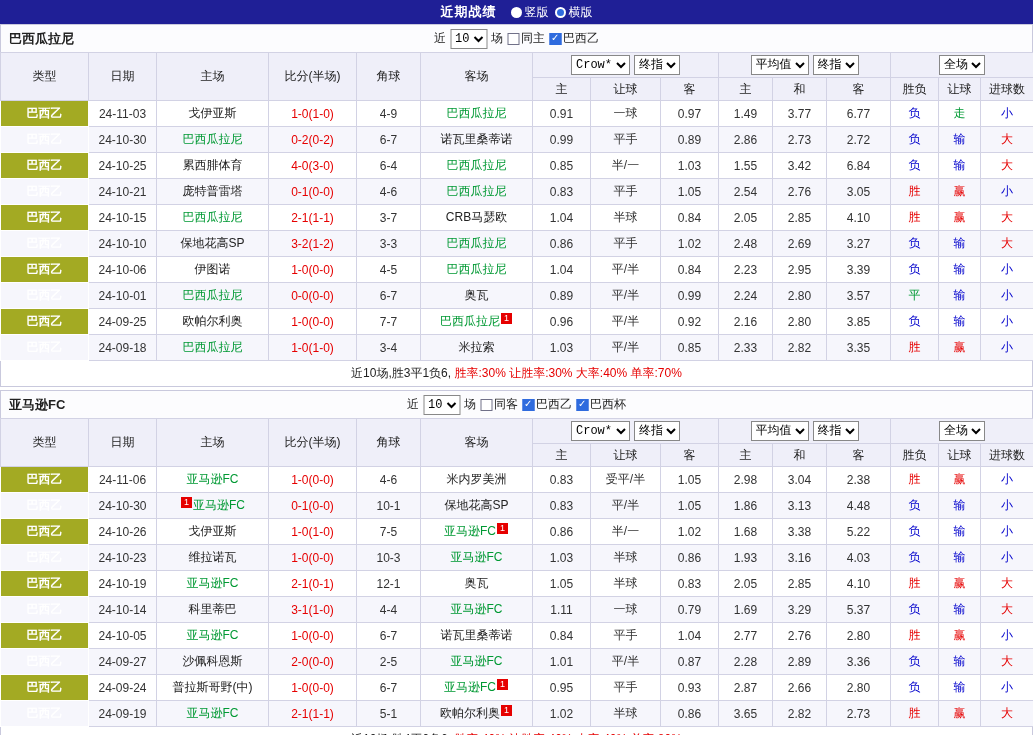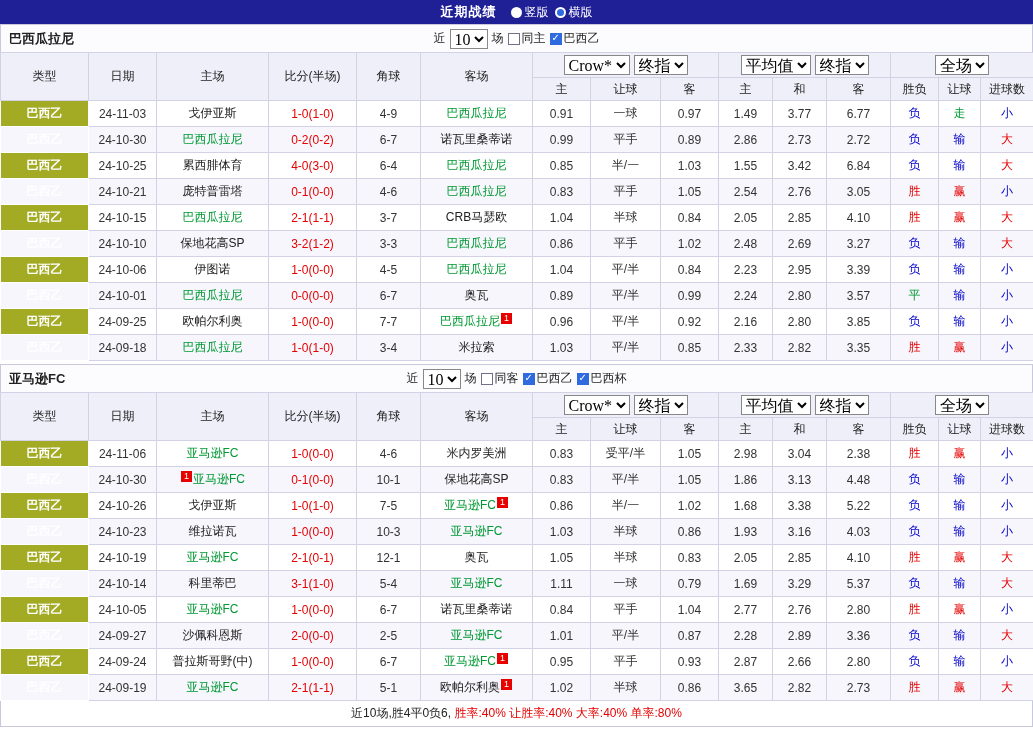--- a/index.html
+++ b/index.html
@@ -6,21 +6,21 @@
   body{width:1033px;font-family:"Liberation Sans","DejaVu Sans",sans-serif;font-size:12px;color:#222;background:#fff;}
   .topbar{height:24px;background:var(--topbar-bg,#1F1F96);color:#fff;display:flex;align-items:center;justify-content:center;gap:8px;}
   .topbar .title{font-weight:bold;font-size:13px;letter-spacing:1px;}
   .radio-label{display:inline-flex;align-items:center;gap:3px;cursor:pointer;}
   .radio{width:11px;height:11px;border-radius:50%;background:#fff;position:relative;display:inline-block;}
   .radio.checked::after{content:"";position:absolute;left:2px;top:2px;right:2px;bottom:2px;border-radius:50%;background:var(--accent-blue,#2F6BDE);}
   .section + .section{margin-top:3px;}
   .section-head{position:relative;height:27px;display:flex;align-items:center;border:1px solid #C9C9DD;border-bottom:none;background:#FCFCFE;}
   .team-title{font-weight:bold;font-size:13px;padding-left:8px;}
   .filter{position:absolute;left:50%;top:50%;transform:translate(-50%,-50%);display:inline-flex;align-items:center;gap:4px;white-space:nowrap;}
-  select{font-family:Liberation Serif, serif;font-size:16px;height:20px;background:#fff;border:1px solid #888;}
+  select{font-family:Liberation Mono, monospace;font-size:12px;height:20px;background:#fff;border:1px solid #888;}
   .cb-label{display:inline-flex;align-items:center;gap:2px;cursor:pointer;}
   .cb{width:12px;height:12px;border:1px solid #707088;background:#fff;display:inline-block;position:relative;box-sizing:border-box;}
   .cb.checked{background:var(--accent-blue,#2F6BDE);border-color:var(--accent-blue,#2F6BDE);}
   .cb.checked::after{content:"\2713";position:absolute;left:1px;top:-2px;color:#fff;font-size:10px;font-weight:bold;}
   table.stat-table{border-collapse:collapse;width:1033px;table-layout:fixed;}
   .stat-table th,.stat-table td{border:1px solid #D2D2E4;text-align:center;padding:0;height:25px;font-weight:normal;overflow:hidden;white-space:nowrap;font-size:12px;}
   .stat-table thead th{background:#EFEFF9;height:24px;color:#222;}
   .stat-table thead tr.sub-row th{height:22px;}
   .sel-cell select{margin:0 2px;}
   tbody tr:nth-child(even) td{background:#F6F6FC;}
@@ -277,20 +277,21 @@
               <td class="odds">0.85</td>
               <td class="odds">2.33</td>
               <td class="odds">2.82</td>
               <td class="odds">3.35</td>
               <td class="res r">胜</td>
               <td class="res r">赢</td>
               <td class="res b">小</td>
             </tr>
           </tbody>
         </table>
+        <div class="summary"><span class="sum-black">近10场,胜3平1负6, </span><span class="sum-red">胜率:30% 让胜率:30% 大率:40% 单率:70%</span></div>
       </div>
       <div class="section">
         <div class="section-head">
           <span class="team-title">亚马逊FC</span>
           <span class="filter">
             <span class="f-text">近</span>
             <select class="hdr-select"><option>10</option></select>
             <span class="f-text">场</span>
             <label class="cb-label">
               <span class="cb"></span>
@@ -432,21 +433,21 @@
               <td class="odds">4.10</td>
               <td class="res r">胜</td>
               <td class="res r">赢</td>
               <td class="res r">大</td>
             </tr>
             <tr class="data-row">
               <td class="type">巴西乙</td>
               <td class="date">24-10-14</td>
               <td class="teamcell"><span class="plain">科里蒂巴</span></td>
               <td class="score">3-1(1-0)</td>
-              <td class="corner">5-4</td>
+              <td class="corner">4-4</td>
               <td class="teamcell"><span class="focus">亚马逊FC</span></td>
               <td class="odds">1.11</td>
               <td class="odds">一球</td>
               <td class="odds">0.79</td>
               <td class="odds">1.69</td>
               <td class="odds">3.29</td>
               <td class="odds">5.37</td>
               <td class="res b">负</td>
               <td class="res b">输</td>
               <td class="res r">大</td>

